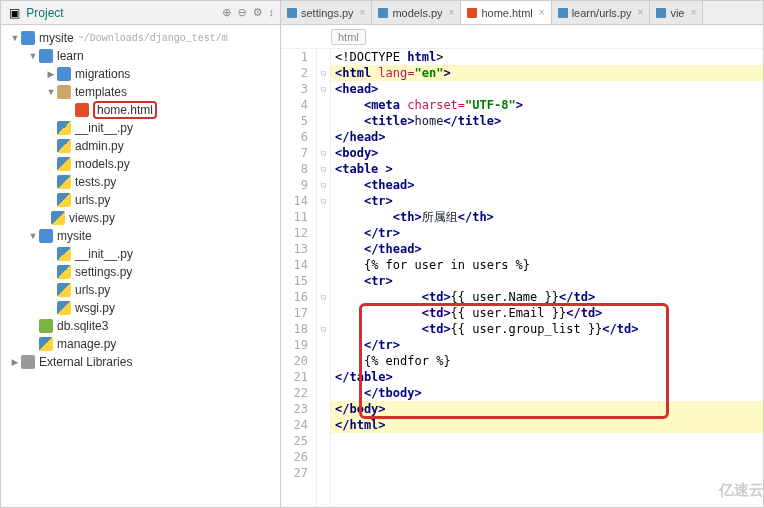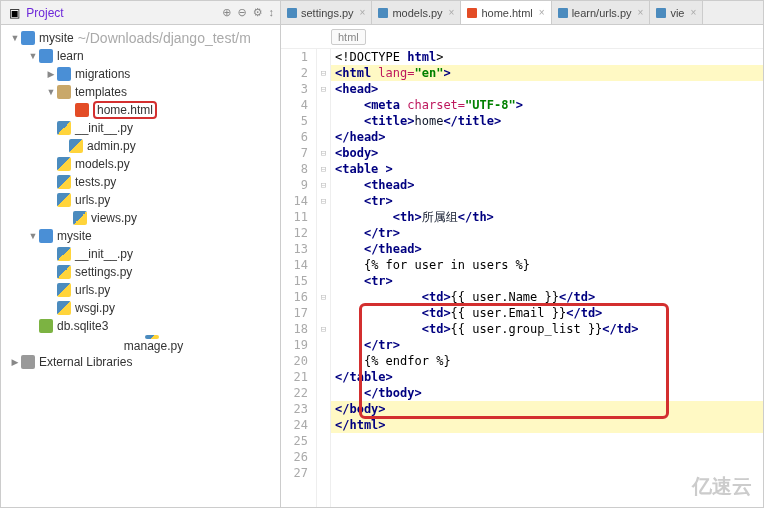--- a/index.html
+++ b/index.html
@@ -1,60 +1,60 @@
 <!DOCTYPE html>
 <html><head>
 <meta charset="utf-8">
 <style>
 * { box-sizing: border-box; margin: 0; padding: 0; }
 body { font-family: -apple-system, "Helvetica Neue", Arial, sans-serif; font-size: 12px; background: #fff; width: 764px; height: 508px; overflow: hidden; position: relative; }
 .ide { display: flex; flex-direction: column; height: 508px; border: 1px solid #ccc; }
 .topbar { display: flex; height: 24px; border-bottom: 1px solid #ccc; background: #f2f2f2; }
 .proj-header { width: 280px; display: flex; align-items: center; padding-left: 8px; border-right: 1px solid #ccc; gap: 6px; }
-.proj-header .title { font-size: 12px; color: #6d28d9; }
+.proj-header .title { font-size: 12px; color: #0f766e; }
 .proj-icons { margin-left: auto; display: flex; gap: 6px; padding-right: 6px; color: #888; font-size: 11px; }
 .tabs { flex: 1; display: flex; align-items: stretch; overflow: hidden; background: #eee; }
 .tab { display: flex; align-items: center; gap: 4px; padding: 0 6px; border-right: 1px solid #ccc; background: #e8e8e8; font-size: 11px; color: #444; white-space: nowrap; }
 .tab.active { background: #fff; border-bottom: 1px solid #fff; margin-bottom: -1px; }
 .tab .close { color: #aaa; font-size: 10px; margin-left: 2px; }
 .ficon { width: 10px; height: 10px; display: inline-block; }
 .ficon.py { background: #4b8bbe; border-radius: 1px; }
 .ficon.html { background: #e34c26; border-radius: 1px; }
 .main { display: flex; flex: 1; overflow: hidden; }
 .tree { width: 280px; border-right: 1px solid #ccc; background: #fff; overflow: hidden; padding-top: 4px; }
 .tree-row { display: flex; align-items: center; height: 18px; font-size: 12px; color: #333; white-space: nowrap; }
 .tree-row .arrow { width: 12px; text-align: center; color: #888; font-size: 9px; }
 .tree-row .icon { width: 14px; height: 14px; margin-right: 4px; display: inline-block; background: #ddd; border-radius: 2px; }
 .icon.dir { background: #c9a86a; }
 .icon.dir-src { background: #4a8fd6; }
 .icon.py { background: linear-gradient(135deg,#4b8bbe 50%,#ffd43b 50%); }
 .icon.html { background: #e34c26; }
 .icon.db { background: #7cb342; }
 .icon.lib { background: #999; }
 .tree-row .label { }
-.tree-row .path { color: #aaa; margin-left: 4px; font-size: 14px; }
+.tree-row .path { color: #aaa; margin-left: 4px; font-size: 10px; font-family: Liberation Mono, monospace; }
 .highlight-red { border: 2px solid #d32f2f; border-radius: 4px; padding: 0 2px; }
 .editor { flex: 1; display: flex; flex-direction: column; background: #fff; }
 .breadcrumb { height: 24px; display: flex; align-items: center; padding-left: 50px; border-bottom: 1px solid #eee; }
 .bc-tag { border: 1px solid #ccc; background: #fafafa; padding: 1px 6px; font-size: 11px; color: #888; border-radius: 2px; }
 .code-area { flex: 1; display: flex; overflow: hidden; font-family: Menlo, Monaco, Consolas, monospace; font-size: 12px; }
 .gutter { width: 36px; background: #fff; border-right: 1px solid #eee; text-align: right; padding-right: 8px; color: #aaa; }
 .gutter div { height: 16px; line-height: 16px; }
 .fold-col { width: 14px; border-right: 1px solid #eee; }
 .fold-col div { height: 16px; text-align: center; color: #bbb; font-size: 9px; line-height: 16px; }
 .code { flex: 1; position: relative; }
 .line { height: 16px; line-height: 16px; white-space: pre; padding-left: 4px; }
 .line.hl-yellow { background: #fff9c4; }
 .tag-b { color: #000080; font-weight: bold; }
 .attr { color: #be185d; }
 .val { color: #008000; font-weight: bold; }
 .txt { color: #0f172a; }
 .tmpl { color: #000; }
 .annot-box { position: absolute; border: 3px solid #d32f2f; border-radius: 6px; pointer-events: none; }
-.watermark { position: absolute; right: 12px; bottom: 8px; font-size: 20px; color: #ccc; font-weight: bold; }
+.watermark { position: absolute; right: 0; bottom: 8px; font-size: 15px; color: #ccc; font-weight: bold; }
 </style>
 </head>
 <body>
 
 <div class="ide">
   <div class="topbar">
     <div class="proj-header">
       <span>▣</span>
       <span class="title">Project</span>
       <span class="proj-icons">
@@ -118,41 +118,41 @@
         <div class="tree-row" style="padding-left: 62px;">
           <span class="arrow"></span>
           <span class="icon html"></span>
           <span class="label highlight-red">home.html</span>
         </div>
         <div class="tree-row" style="padding-left: 44px;">
           <span class="arrow"></span>
           <span class="icon py"></span>
           <span class="label">__init__.py</span>
         </div>
-        <div class="tree-row" style="padding-left: 56px;">
+        <div class="tree-row" style="padding-left: 44px;">
           <span class="arrow"></span>
           <span class="icon py"></span>
           <span class="label">admin.py</span>
         </div>
         <div class="tree-row" style="padding-left: 44px;">
           <span class="arrow"></span>
           <span class="icon py"></span>
           <span class="label">models.py</span>
         </div>
         <div class="tree-row" style="padding-left: 44px;">
           <span class="arrow"></span>
           <span class="icon py"></span>
           <span class="label">tests.py</span>
         </div>
         <div class="tree-row" style="padding-left: 44px;">
           <span class="arrow"></span>
           <span class="icon py"></span>
           <span class="label">urls.py</span>
         </div>
-        <div class="tree-row" style="padding-left: 60px;">
+        <div class="tree-row" style="padding-left: 38px;">
           <span class="arrow"></span>
           <span class="icon py"></span>
           <span class="label">views.py</span>
         </div>
         <div class="tree-row" style="padding-left: 26px;">
           <span class="arrow">▼</span>
           <span class="icon dir-src"></span>
           <span class="label">mysite</span>
         </div>
         <div class="tree-row" style="padding-left: 44px;">
@@ -173,21 +173,21 @@
         <div class="tree-row" style="padding-left: 44px;">
           <span class="arrow"></span>
           <span class="icon py"></span>
           <span class="label">wsgi.py</span>
         </div>
         <div class="tree-row" style="padding-left: 26px;">
           <span class="arrow"></span>
           <span class="icon db"></span>
           <span class="label">db.sqlite3</span>
         </div>
-        <div class="tree-row" style="padding-left: 26px; flex-direction: column;">
+        <div class="tree-row" style="padding-left: 26px;">
           <span class="arrow"></span>
           <span class="icon py"></span>
           <span class="label">manage.py</span>
         </div>
         <div class="tree-row" style="padding-left: 8px;">
           <span class="arrow">▶</span>
           <span class="icon lib"></span>
           <span class="label">External Libraries</span>
         </div>
       </div>

